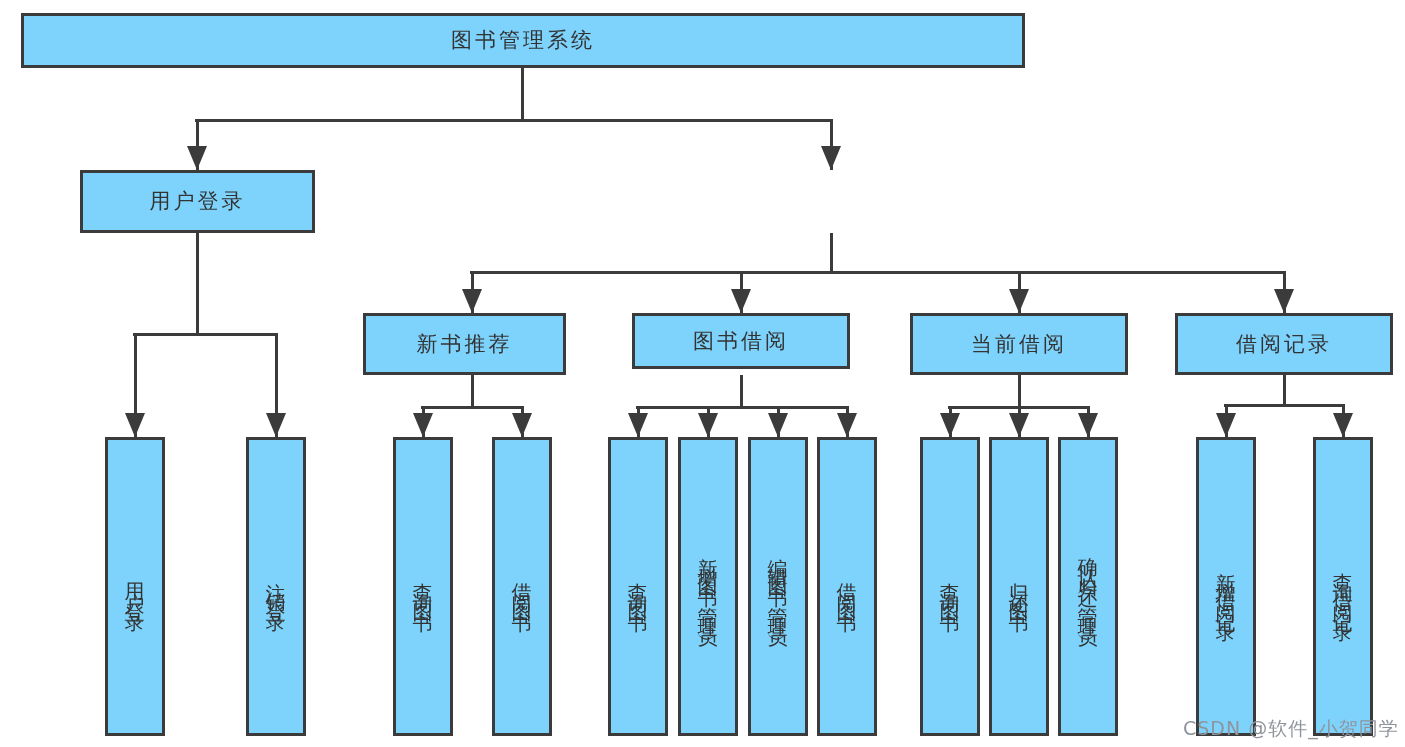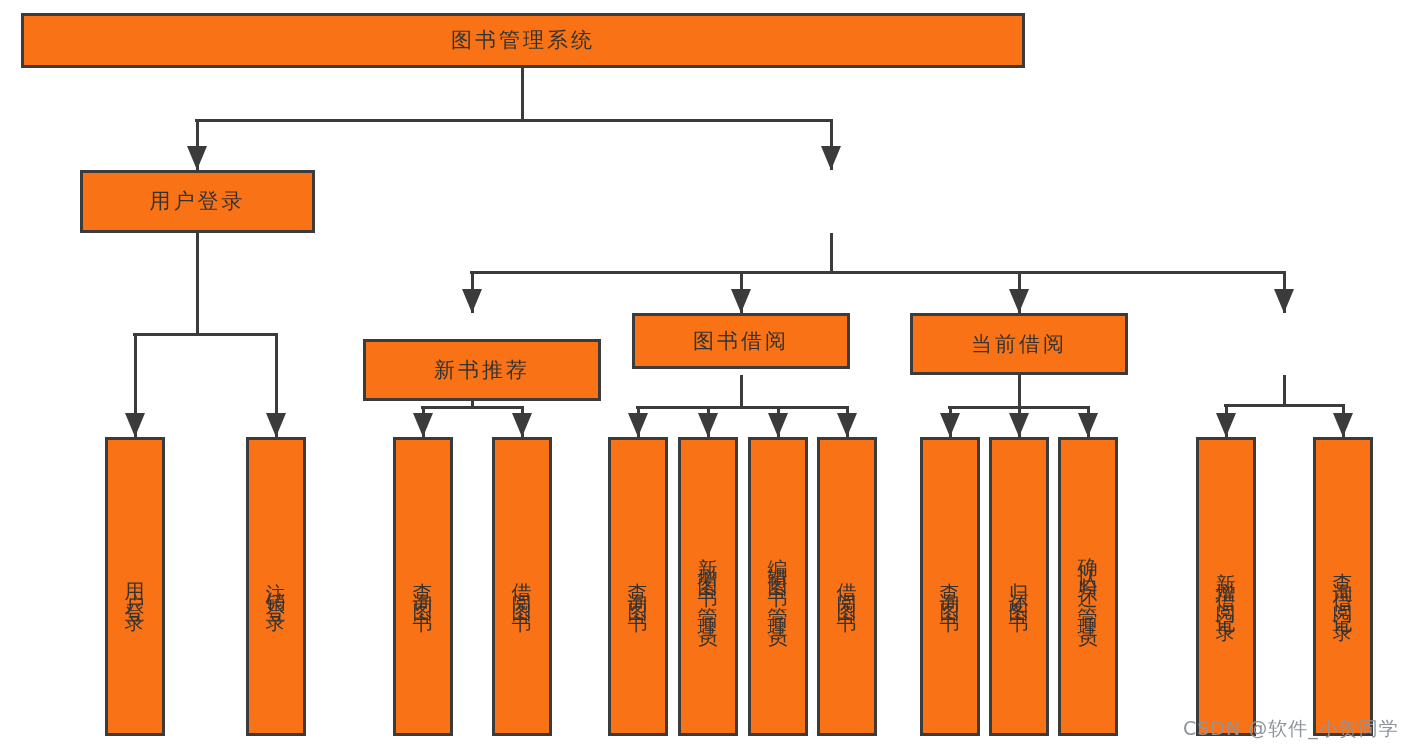--- a/index.html
+++ b/index.html
@@ -9,21 +9,21 @@
   }
   .hline,.vline{position:absolute;background:#3b3b3b;}
   .hline{height:3px;}
   .vline{width:3px;}
   .arrow{
     position:absolute;width:0;height:0;
     border-left:10px solid transparent;border-right:10px solid transparent;
     border-top:24px solid #3b3b3b;
   }
   .box{
-    position:absolute;box-sizing:border-box;background:#f97316;
+    position:absolute;box-sizing:border-box;background:#7dd3fc;
     border:3px solid #3b3b3b;color:#333333;
     display:flex;align-items:center;justify-content:center;
     font-size:21px;letter-spacing:3px;line-height:1;white-space:nowrap;
   }
   .leaf{
     writing-mode:vertical-lr;
     font-size:20px;letter-spacing:10px;
   }
   #watermark{
     position:absolute;left:1183px;top:716px;z-index:9;
@@ -96,28 +96,31 @@
   <div class="arrow" style="left:1333px;top:413px;"></div>
 
   <div class="box" style="left:21px;top:13px;width:1004px;height:55px;">
     <span>图书管理系统</span>
   </div>
 
   <div class="box" style="left:80px;top:170px;width:235px;height:63px;">
     <span>用户登录</span>
   </div>
 
-  <div class="box" style="left:363px;top:313px;width:238px;height:62px;margin-top:26px;">
+  <div class="box" style="left:363px;top:313px;width:203px;height:62px;">
     <span>新书推荐</span>
   </div>
   <div class="box" style="left:632px;top:313px;width:218px;height:56px;">
     <span>图书借阅</span>
   </div>
   <div class="box" style="left:910px;top:313px;width:218px;height:62px;text-align:center;">
     <span>当前借阅</span>
+  </div>
+  <div class="box" style="left:1175px;top:313px;width:218px;height:62px;">
+    <span>借阅记录</span>
   </div>
 
   <div class="box leaf" style="left:105px;top:437px;width:60px;height:299px;">
     <span>用户登录</span>
   </div>
   <div class="box leaf" style="left:246px;top:437px;width:60px;height:299px;">
     <span>注销登录</span>
   </div>
 
   <div class="box leaf" style="left:393px;top:437px;width:60px;height:299px;">

